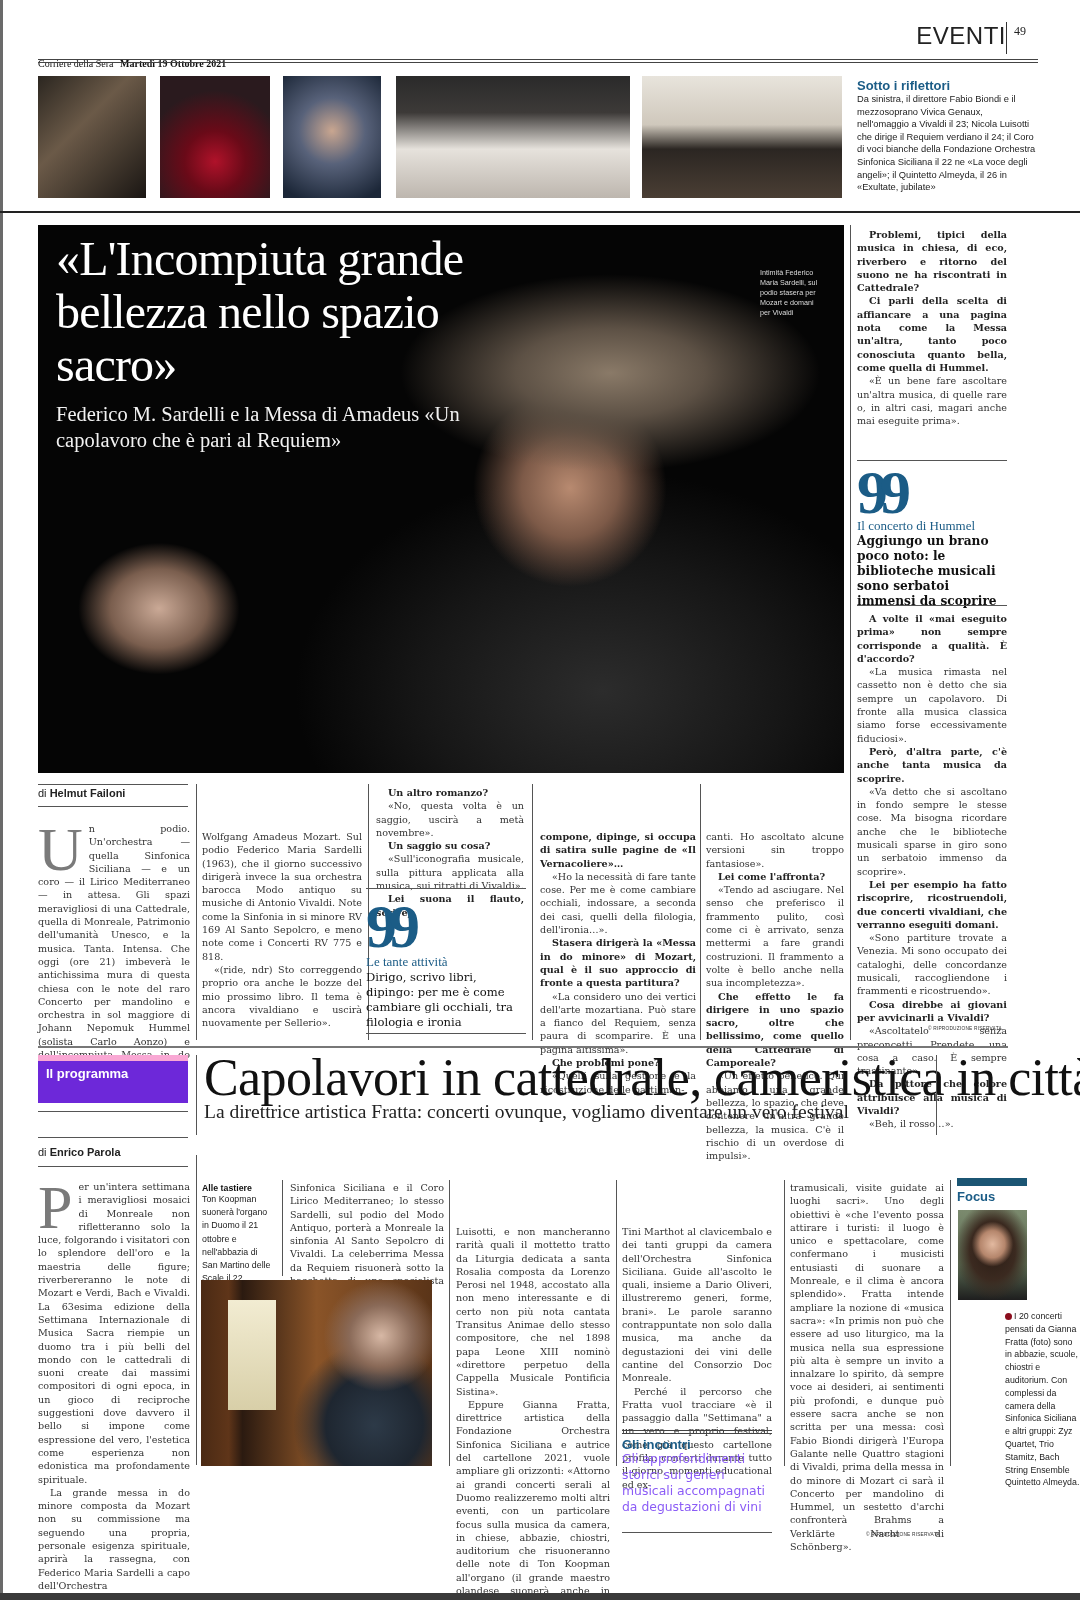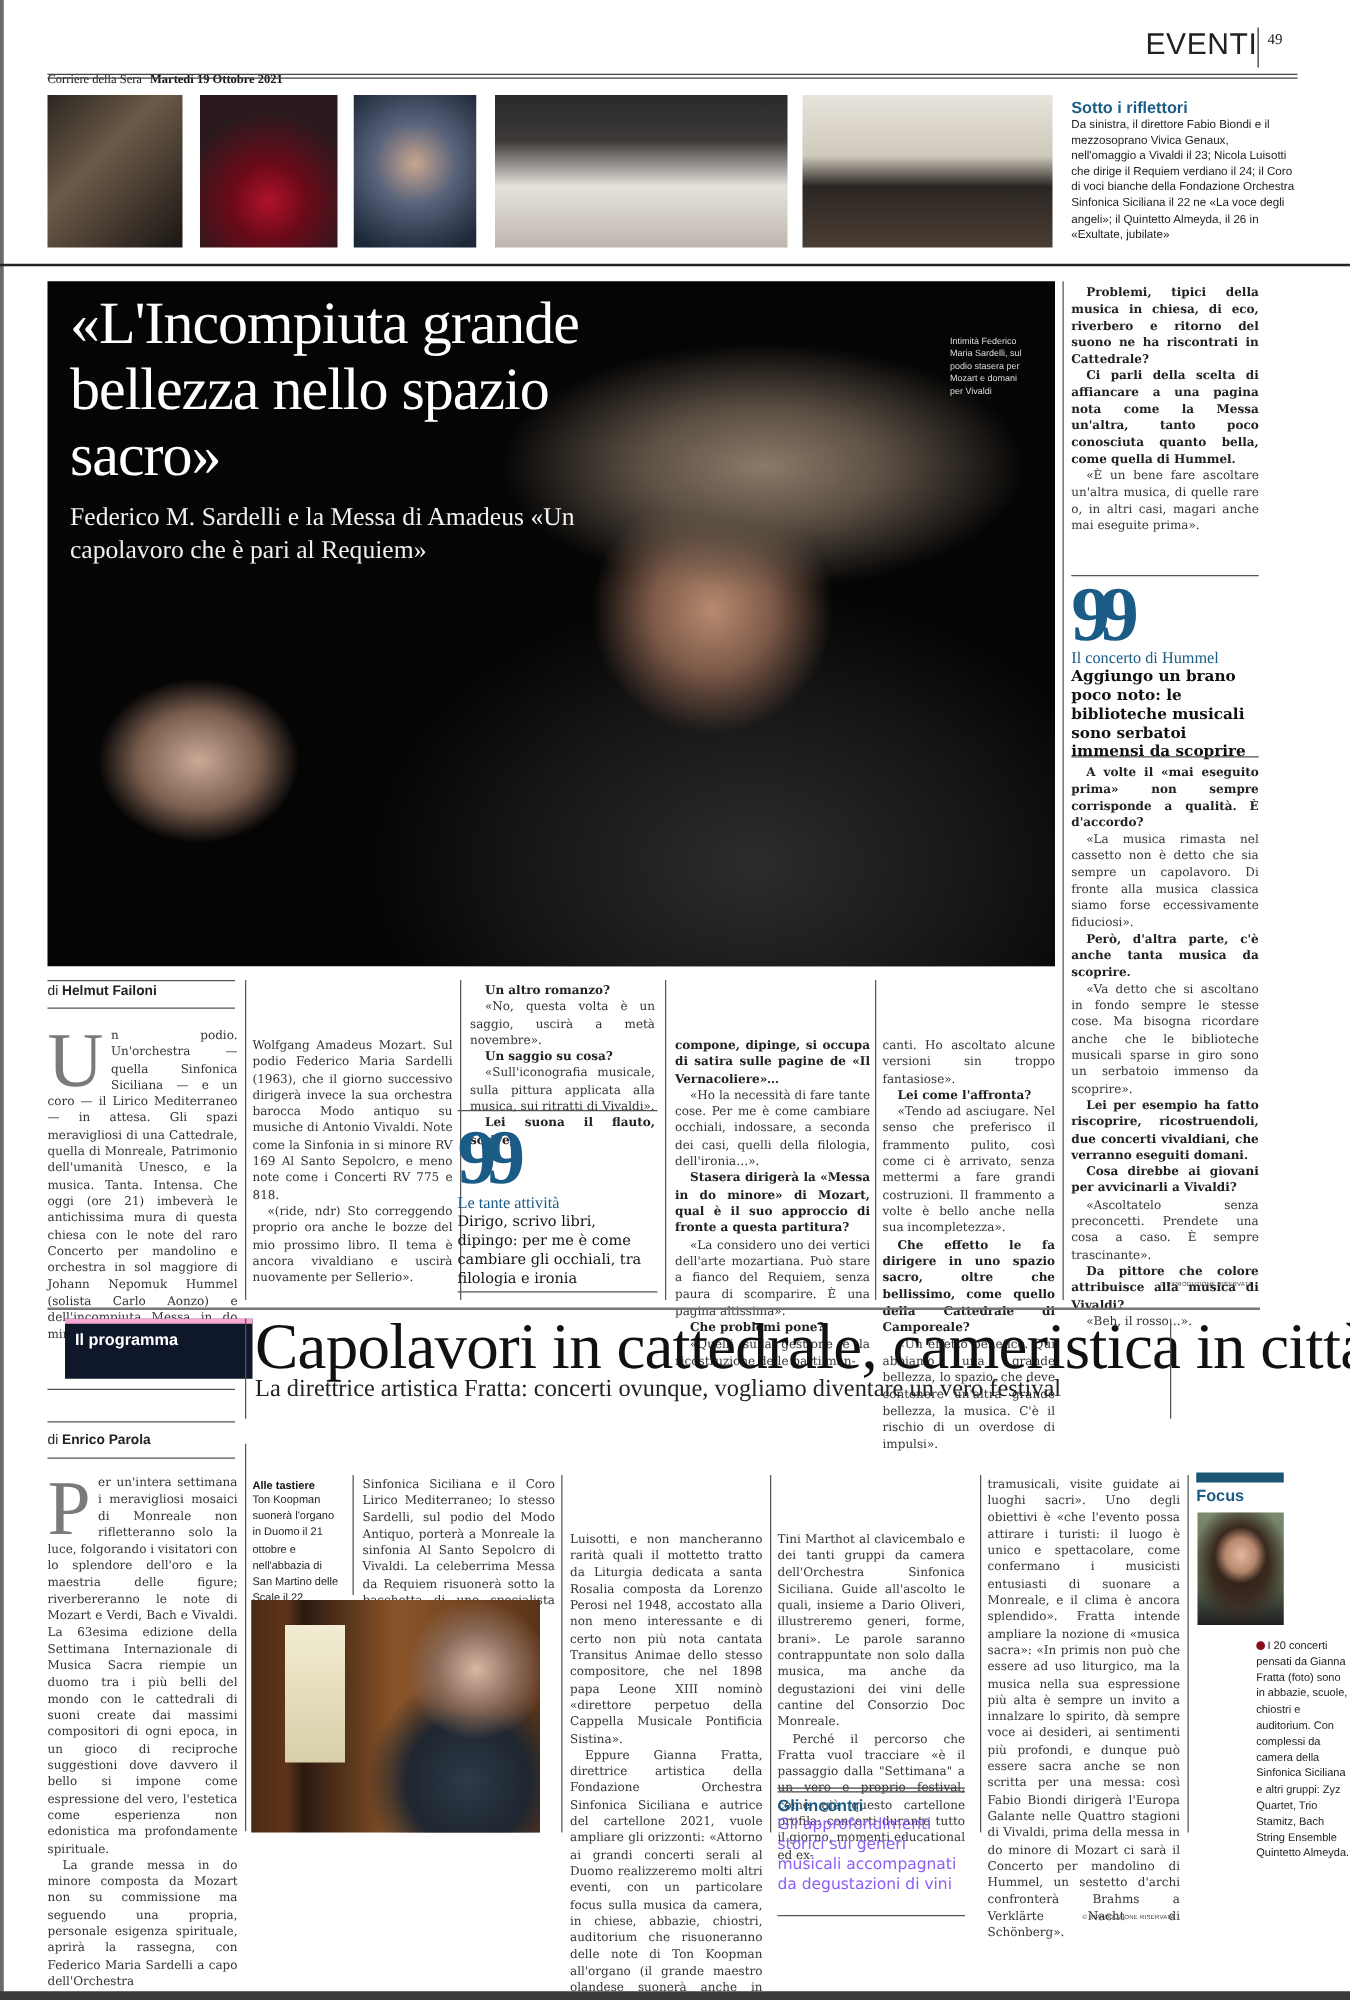--- a/index.html
+++ b/index.html
@@ -49,21 +49,21 @@
   .hrule { height: 1px; background: #555; }
   .dropcap { float: left; font-family: "Liberation Serif", serif; font-size: 62px; line-height: 50px; color: #7a7a7a; margin: 2px 6px 0 0; }
 
   .quote-mark { font-family: "Liberation Serif", serif; font-size: 62px; color: #1b5c86; font-weight: bold; line-height: 40px; letter-spacing: -8px; }
   .quote-label { font-family: "Liberation Serif", serif; font-size: 13px; color: #1b5c86; }
   .quote-text { font-family: "DejaVu Serif", serif; font-size: 12.2px; line-height: 15px; color: #111; font-weight: bold; }
 
   .repro { font-family: "Liberation Sans", sans-serif; font-size: 4.8px; color: #333; letter-spacing: 0.2px; }
 
   
-  .prog-box { left: 38px; top: 1055px; width: 150px; height: 48px; background: #0f172a; border-top: 4px solid #f9a8d4; margin-left: 14px; }
+  .prog-box { left: 38px; top: 1055px; width: 150px; height: 48px; background: #6d28d9; border-top: 6px solid #f9a8d4; }
   .prog-box span { position: absolute; left: 8px; top: 5px; color: #fff; font-family: "Liberation Sans", sans-serif; font-weight: bold; font-size: 13px; }
   .h2 { left: 204px; top: 1048px; font-family: "Liberation Serif", serif; font-size: 52px; color: #111; letter-spacing: -0.6px; white-space: nowrap; }
   .h2-sub { left: 204px; top: 1101px; font-family: "Liberation Serif", serif; font-size: 19.5px; color: #222; white-space: nowrap; }
   .side-cap-head { font-family: "Liberation Sans", sans-serif; font-weight: bold; font-size: 8.8px; color: #111; }
   .side-cap { font-family: "Liberation Sans", sans-serif; font-size: 8.8px; line-height: 13.2px; color: #222; }
   .organ-photo { left: 201px; top: 1280px; width: 231px; height: 186px; background:
       radial-gradient(ellipse 25% 30% at 78% 30%, #d7b8a5 0%, #8a6a58 55%, rgba(0,0,0,0) 100%),
       radial-gradient(ellipse 35% 45% at 75% 78%, #2d3a48 0%, #1e2630 60%, rgba(0,0,0,0) 100%),
       linear-gradient(90deg, #4a2a14 0%, #5f3519 12%, #2b1a10 18%, #8a5428 50%, #5a3418 100%); }
   .organ-sheet { left: 228px; top: 1300px; width: 48px; height: 110px; background: linear-gradient(180deg,#f2ecd2,#d8cfa8); }
@@ -126,20 +126,21 @@
   <div class="quote-label" style="margin-top:6px;">Il concerto di Hummel</div>
   <div class="quote-text">Aggiungo un brano poco noto: le biblioteche musicali sono serbatoi immensi da scoprire</div>
 </div>
 <div class="abs hrule" style="left:857px; top:605px; width:150px;"></div>
 <div class="abs col" id="a1c6bot" style="left:857px; top:612px; width:150px;">
     <p class="q">A volte il «mai eseguito prima» non sempre corrisponde a qualità. È d'accordo?</p>
     <p class="">«La musica rimasta nel cassetto non è detto che sia sempre un capolavoro. Di fronte alla musica classica siamo forse eccessivamente fiduciosi».</p>
     <p class="q">Però, d'altra parte, c'è anche tanta musica da scoprire.</p>
     <p class="">«Va detto che si ascoltano in fondo sempre le stesse cose. Ma bisogna ricordare anche che le biblioteche musicali sparse in giro sono un serbatoio immenso da scoprire».</p>
     <p class="q">Lei per esempio ha fatto riscoprire, ricostruendoli, due concerti vivaldiani, che verranno eseguiti domani.</p>
+    <p class="">«Sono partiture trovate a Venezia. Mi sono occupato dei cataloghi, delle concordanze musicali, raccogliendone i frammenti e ricostruendo».</p>
     <p class="q">Cosa direbbe ai giovani per avvicinarli a Vivaldi?</p>
     <p class="">«Ascoltatelo senza preconcetti. Prendete una cosa a caso. È sempre trascinante».</p>
     <p class="q">Da pittore che colore attribuisce alla musica di Vivaldi?</p>
     <p class="">«Beh, il rosso…».</p>
   </div>
 <div class="abs repro" style="left:928px; top:1026px;">© RIPRODUZIONE RISERVATA</div>
 
 <div class="abs hrule" style="left:38px; top:784px; width:150px;"></div>
 <div class="abs byline" style="left:38px; top:787px;">
   <span>di</span>

